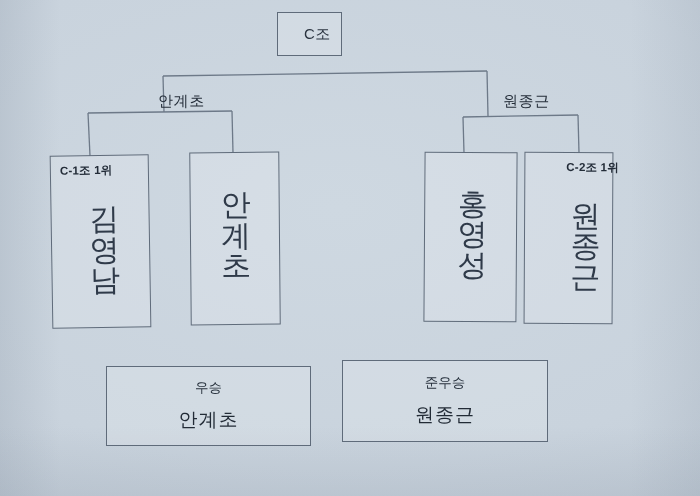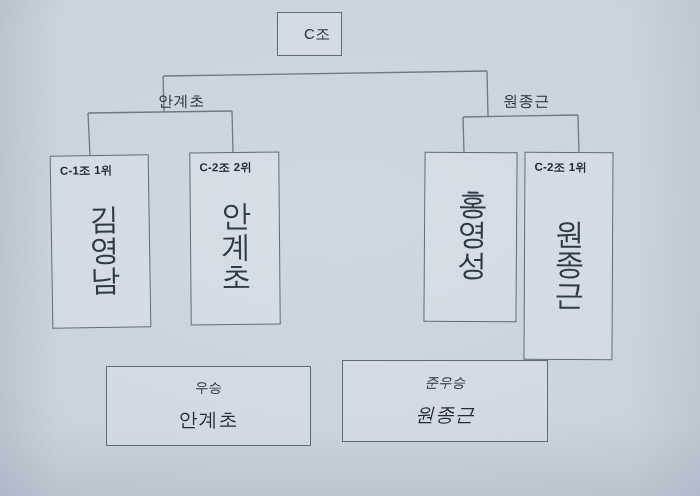--- a/index.html
+++ b/index.html
@@ -93,21 +93,21 @@
     font-family: "DejaVu Sans", sans-serif;
     font-size: 30px;
     line-height: 0.98;
     color: #2f3a49;
     display: block;
   }
 
   #box-p1 { left: 51px;  top: 155px; width: 99px;  height: 173px; transform: rotate(-0.9deg); }
   #box-p2 { left: 190px; top: 152px; width: 90px;  height: 173px; transform: rotate(-0.5deg); }
   #box-p3 { left: 424px; top: 152px; width: 93px;  height: 170px; transform: rotate(0.4deg); }
-  #box-p4 { left: 524px; top: 152px; width: 89px;  height: 208px; transform: rotate(0.3deg); }
+  #box-p4 { left: 524px; top: 152px; width: 89px;  height: 172px; transform: rotate(0.3deg); padding-left: 32px; }
 
   #box-p1 .handname { transform: translateX(4px); }
   #box-p2 .handname { transform: translateX(1px); }
   #box-p3 .handname { transform: translateX(2px); }
   #box-p4 .handname { transform: translateX(1px); }
 
   
   .result-box {
     flex-direction: column;
     align-items: center;
@@ -117,21 +117,21 @@
   .result-box .title {
     font-size: 13.5px;
     color: #27313d;
   }
   .result-box .winner {
     font-size: 19px;
     color: #222b36;
     letter-spacing: 1px;
   }
   #box-champion   { left: 106px; top: 366px; width: 205px; height: 80px; text-align: right; }
-  #box-runner-up  { left: 342px; top: 360px; width: 206px; height: 82px; font-style: italic; }
+  #box-runner-up  { left: 342px; top: 360px; width: 206px; height: 82px; }
 
   
   .branch-label {
     position: absolute;
     font-size: 15px;
     color: #242d39;
     letter-spacing: 0.6px;
     white-space: nowrap;
   }
   #label-left-winner  { left: 158px; top: 92px; }
@@ -185,21 +185,20 @@
   <div class="box player-box" id="box-p1">
     <span class="seed">C-1조 1위</span>
     <span class="handname">
       <span class="ch">김</span>
       <span class="ch">영</span>
       <span class="ch">남</span>
     </span>
   </div>
 
   <div class="box player-box" id="box-p2">
-    <span class="seed">C-2조 2위</span>
     <span class="handname">
       <span class="ch">안</span>
       <span class="ch">계</span>
       <span class="ch">초</span>
     </span>
   </div>
 
   <div class="box player-box" id="box-p3">
     <span class="handname">
       <span class="ch">홍</span>

